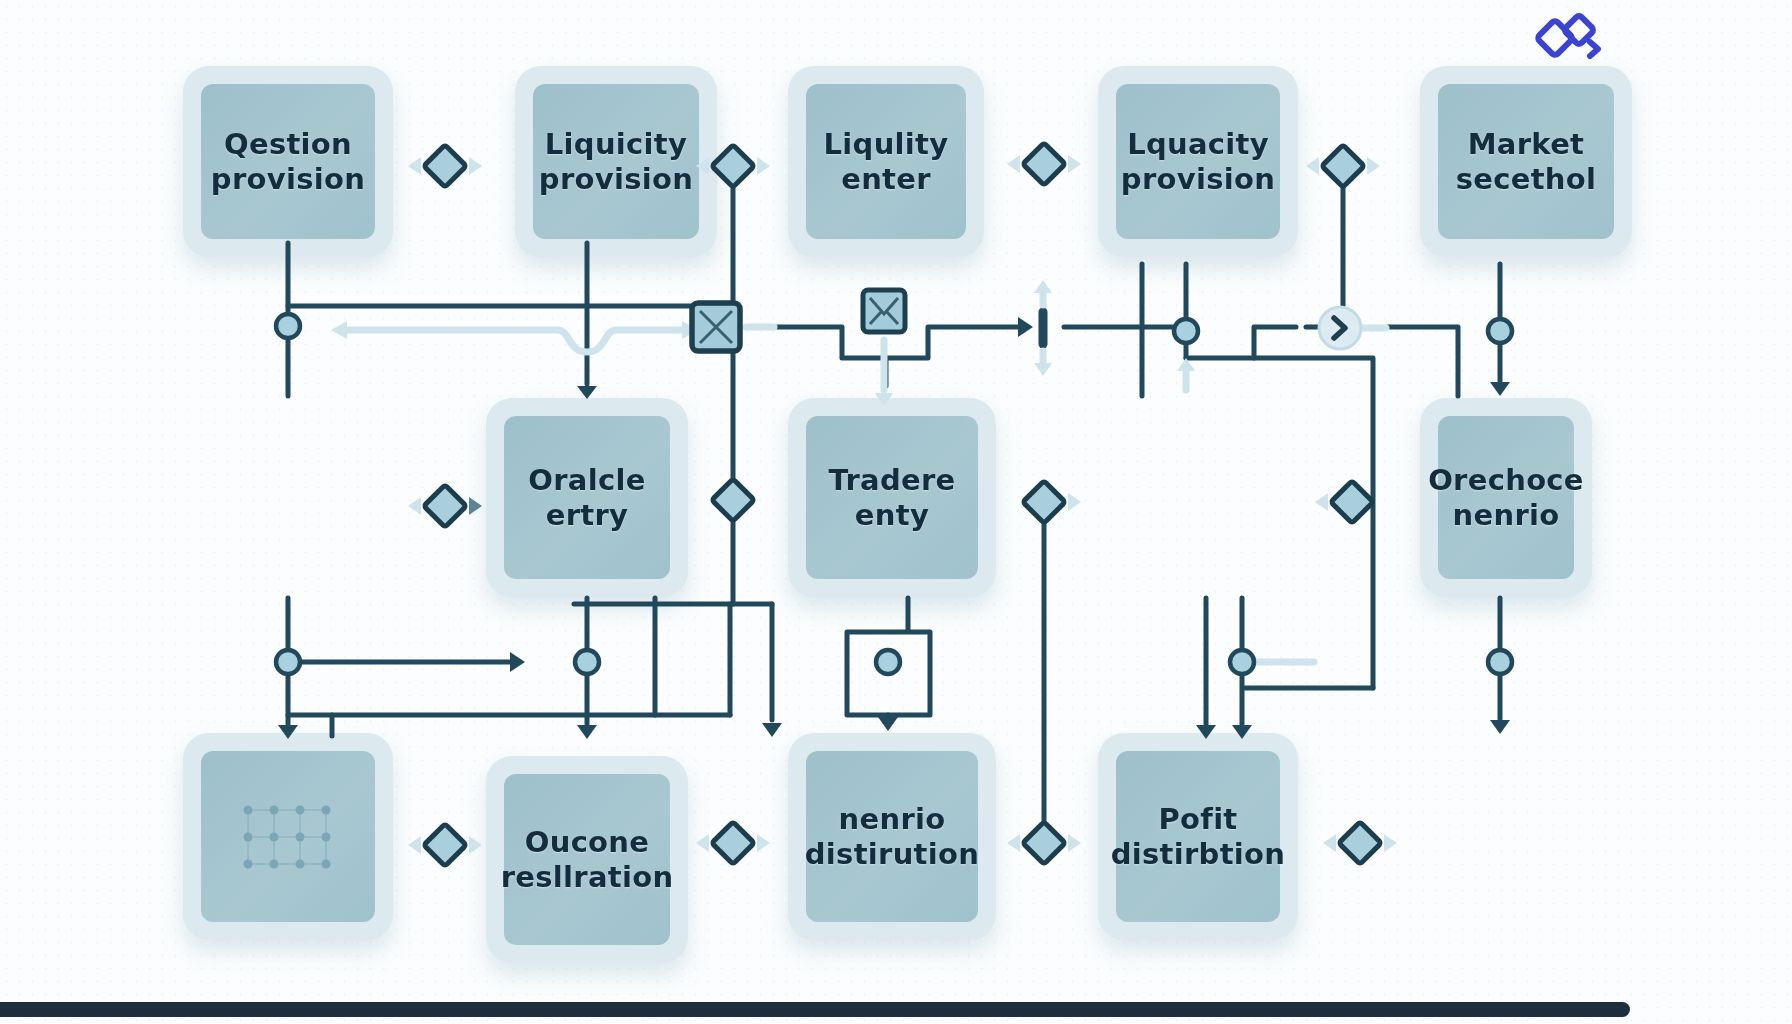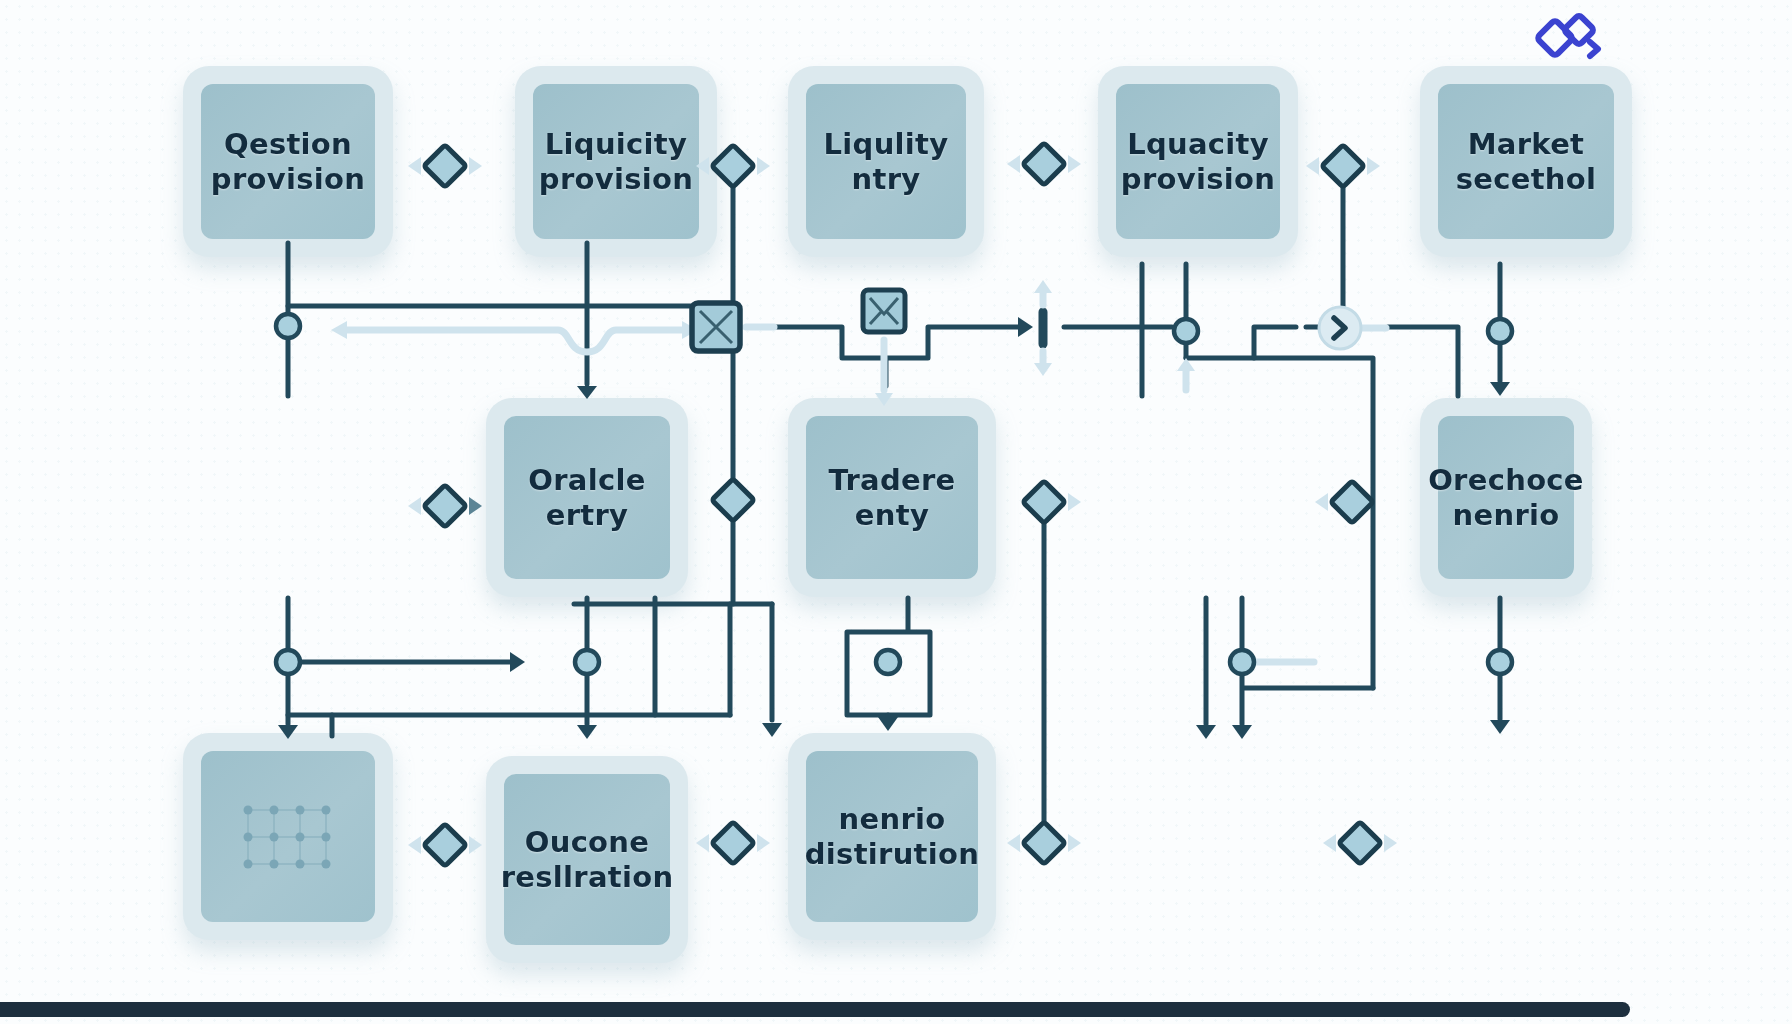--- a/index.html
+++ b/index.html
@@ -52,21 +52,21 @@
       <div class="lbl">
           <span>Liquicity</span>
           <span>provision</span>
         </div>
     </div>
   </div>
   <div class="halo" style="left:788px;top:66px;width:196px;height:191px">
     <div class="inner">
       <div class="lbl">
           <span>Liqulity</span>
-          <span>ntry</span>
+          <span>enter</span>
         </div>
     </div>
   </div>
   <div class="halo" style="left:1098px;top:66px;width:200px;height:191px">
     <div class="inner">
       <div class="lbl">
           <span>Lquacity</span>
           <span>provision</span>
         </div>
     </div>
@@ -134,20 +134,28 @@
           <span>Oucone</span>
           <span>resllration</span>
         </div>
     </div>
   </div>
   <div class="halo" style="left:788px;top:733px;width:208px;height:207px">
     <div class="inner">
       <div class="lbl">
           <span>nenrio</span>
           <span>distirution</span>
+        </div>
+    </div>
+  </div>
+  <div class="halo" style="left:1098px;top:733px;width:200px;height:207px">
+    <div class="inner">
+      <div class="lbl">
+          <span>Pofit</span>
+          <span>distirbtion</span>
         </div>
     </div>
   </div>
 
   <svg class="wires" width="1792" height="1024" viewBox="0 0 1792 1024">
 
     <g fill="none" stroke="#22495b" stroke-width="5" stroke-linecap="round" stroke-linejoin="round">
       <path d="M288,243 V396"></path>
       <path d="M288,306 H697"></path>
       <path d="M587,243 V384"></path>

